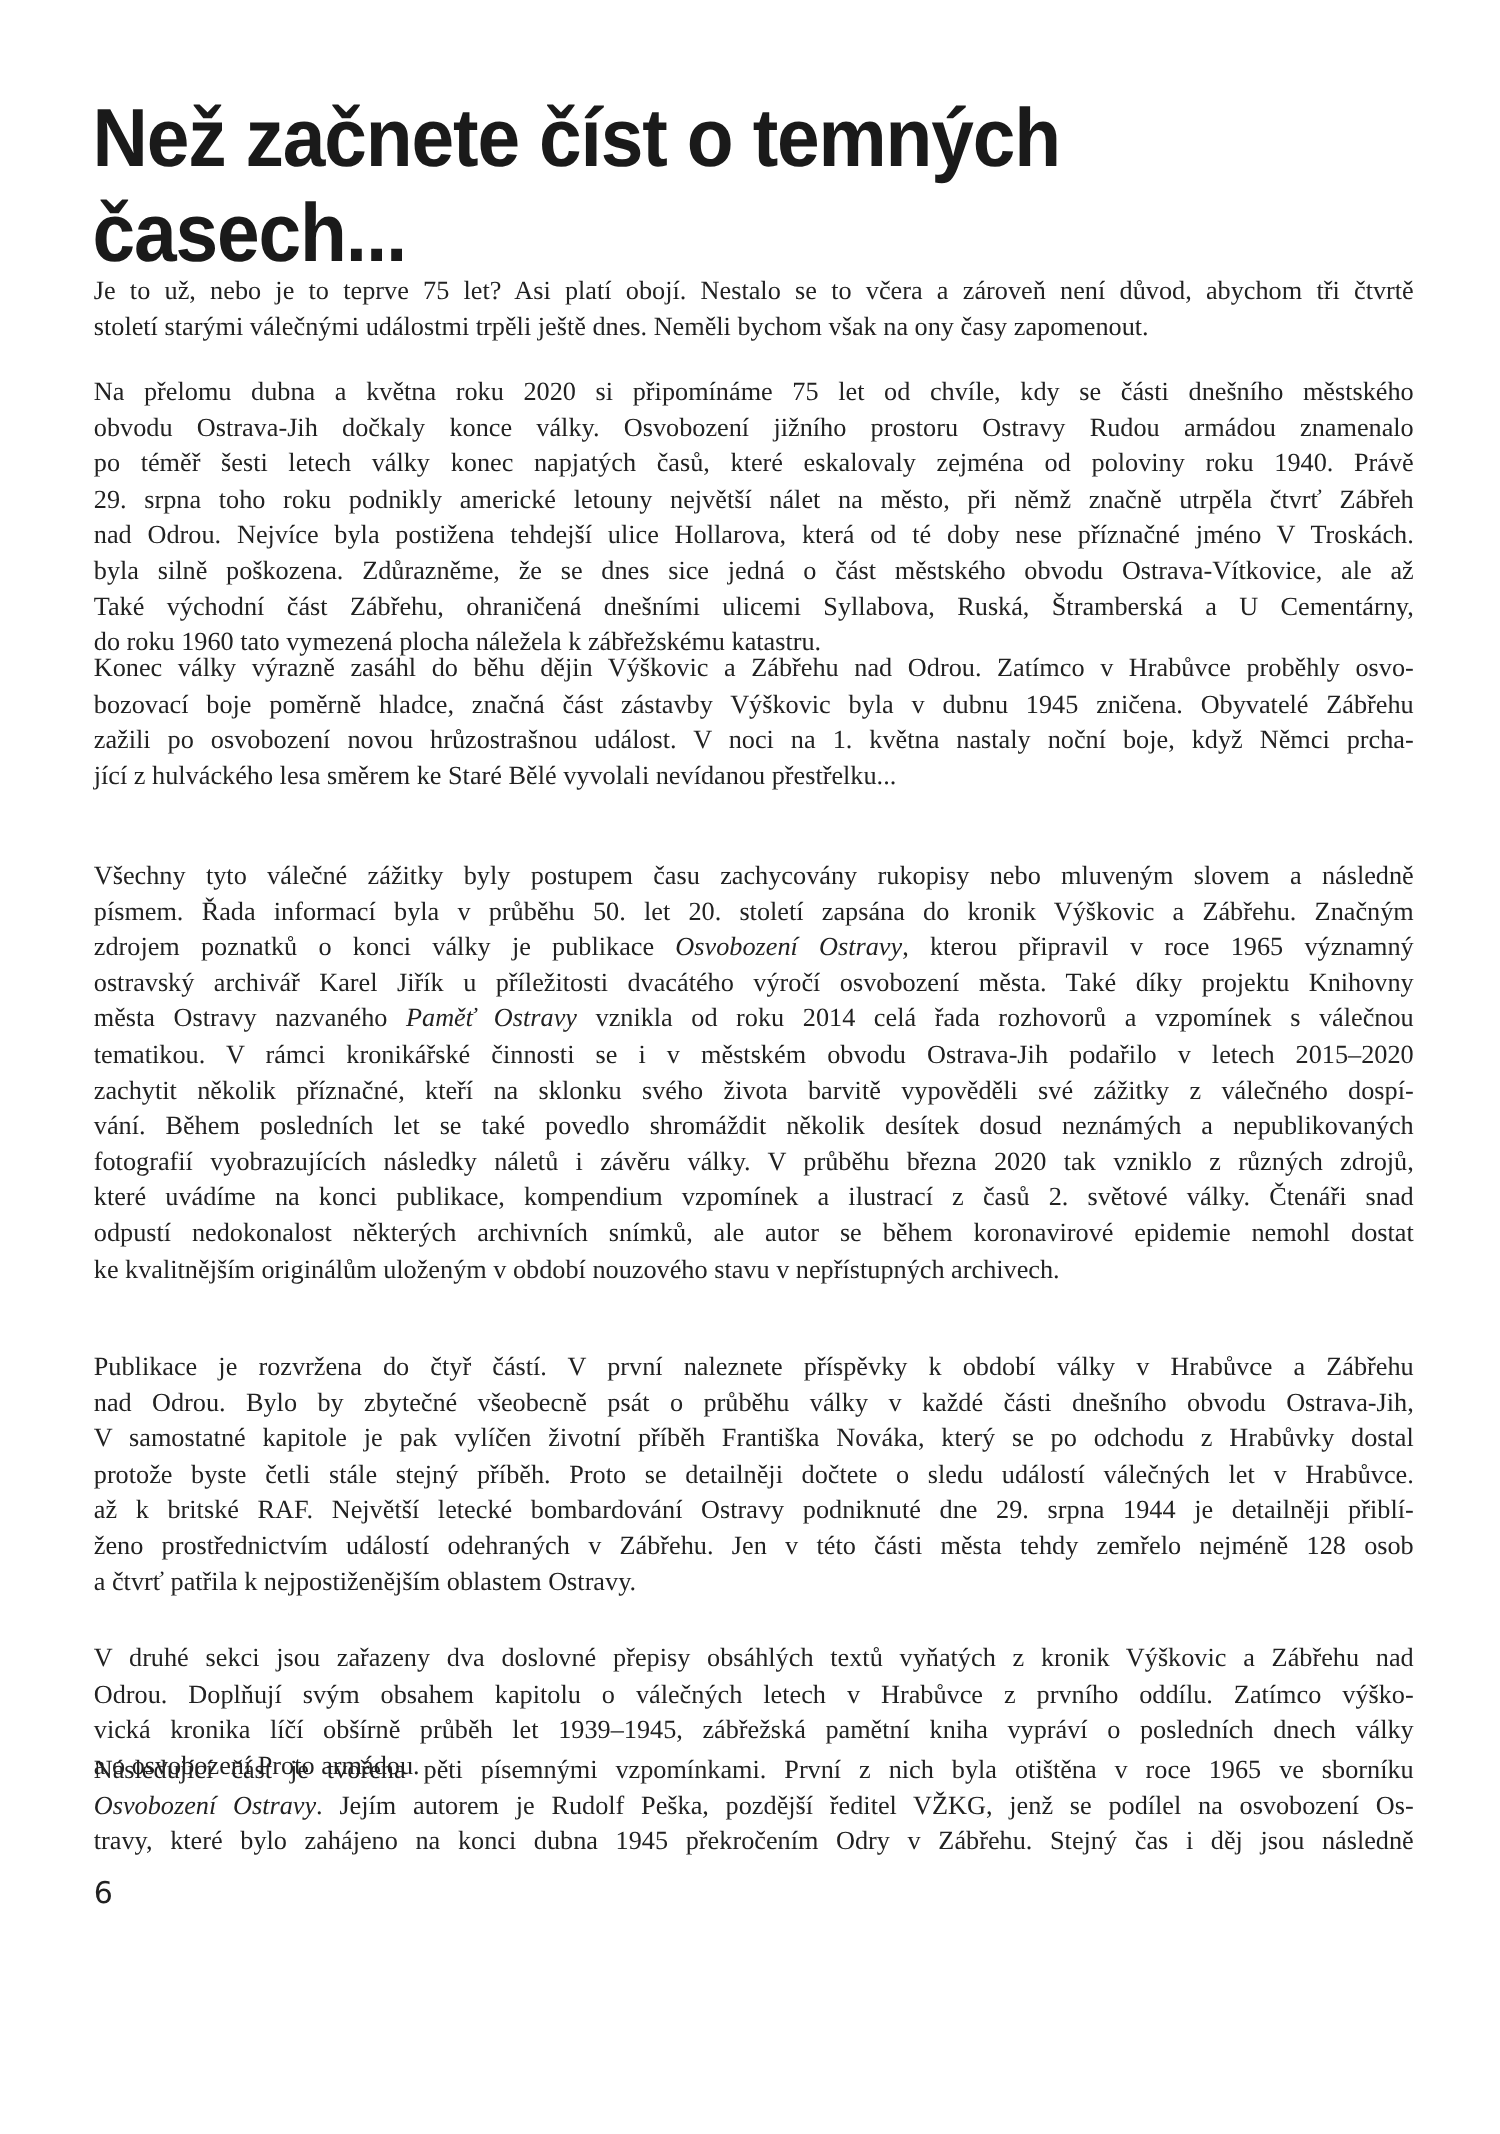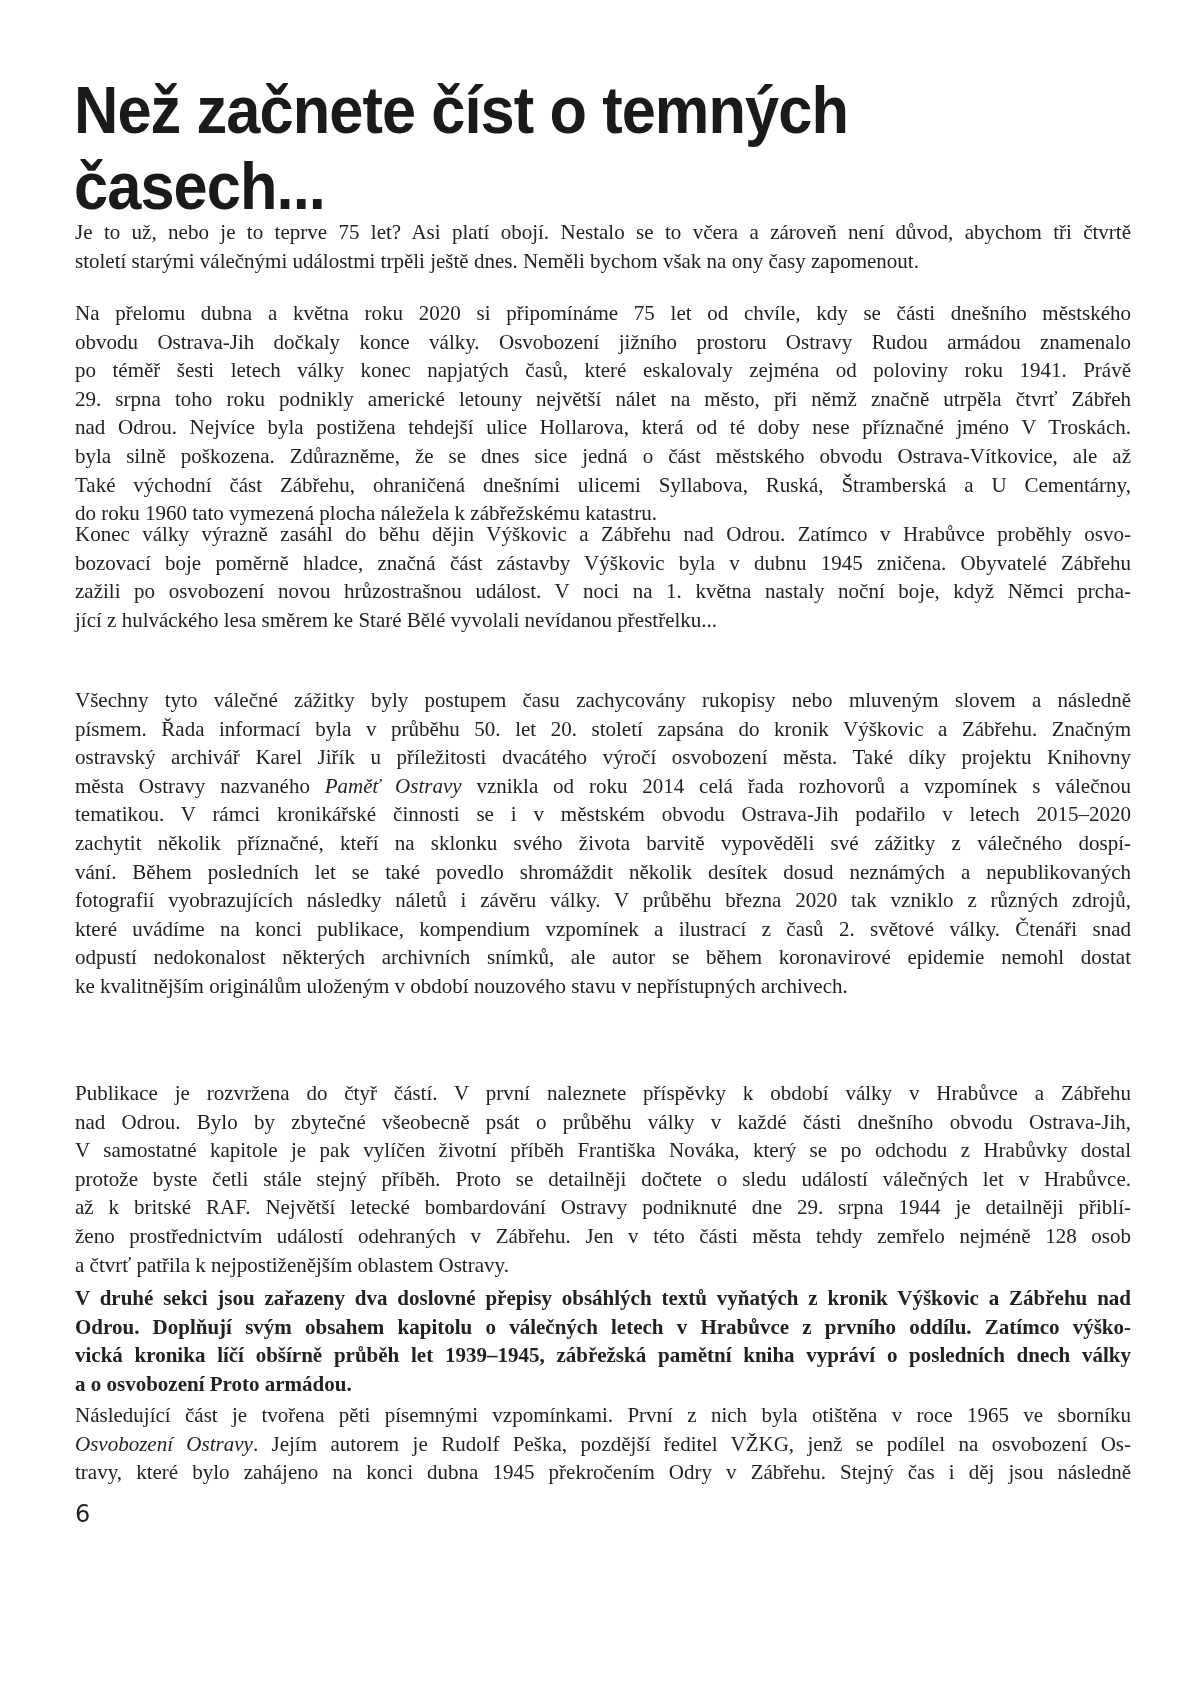--- a/index.html
+++ b/index.html
@@ -39,56 +39,57 @@
   </h1>
 
   <div class="body" style="top:0;">
     <div class="para" style="top:218px;">
         <span class="line">Je to už, nebo je to teprve 75 let? Asi platí obojí. Nestalo se to včera a zároveň není důvod, abychom tři čtvrtě</span>
         <span class="line last">století starými válečnými událostmi trpěli ještě dnes. Neměli bychom však na ony časy zapomenout.</span>
       </div>
     <div class="para" style="top:299px;">
         <span class="line">Na přelomu dubna a května roku 2020 si připomínáme 75 let od chvíle, kdy se části dnešního městského</span>
         <span class="line">obvodu Ostrava-Jih dočkaly konce války. Osvobození jižního prostoru Ostravy Rudou armádou znamenalo</span>
-        <span class="line">po téměř šesti letech války konec napjatých časů, které eskalovaly zejména od poloviny roku 1941. Právě</span>
+        <span class="line">po téměř šesti letech války konec napjatých časů, které eskalovaly zejména od poloviny roku 1940. Právě</span>
         <span class="line">29. srpna toho roku podnikly americké letouny největší nálet na město, při němž značně utrpěla čtvrť Zábřeh</span>
         <span class="line">nad Odrou. Nejvíce byla postižena tehdejší ulice Hollarova, která od té doby nese příznačné jméno V Troskách.</span>
         <span class="line">byla silně poškozena. Zdůrazněme, že se dnes sice jedná o část městského obvodu Ostrava-Vítkovice, ale až</span>
         <span class="line">Také východní část Zábřehu, ohraničená dnešními ulicemi Syllabova, Ruská, Štramberská a U Cementárny,</span>
         <span class="line last">do roku 1960 tato vymezená plocha náležela k zábřežskému katastru.</span>
       </div>
     <div class="para" style="top:520px;">
         <span class="line">Konec války výrazně zasáhl do běhu dějin Výškovic a Zábřehu nad Odrou. Zatímco v Hrabůvce proběhly osvo-</span>
         <span class="line">bozovací boje poměrně hladce, značná část zástavby Výškovic byla v dubnu 1945 zničena. Obyvatelé Zábřehu</span>
         <span class="line">zažili po osvobození novou hrůzostrašnou událost. V noci na 1. května nastaly noční boje, když Němci prcha-</span>
         <span class="line last">jící z hulváckého lesa směrem ke Staré Bělé vyvolali nevídanou přestřelku...</span>
       </div>
     <div class="para" style="top:686px;">
         <span class="line">Všechny tyto válečné zážitky byly postupem času zachycovány rukopisy nebo mluveným slovem a následně</span>
         <span class="line">písmem. Řada informací byla v průběhu 50. let 20. století zapsána do kronik Výškovic a Zábřehu. Značným</span>
+        <span class="line">zdrojem poznatků o konci války je publikace <span class="it">Osvobození Ostravy</span>, kterou připravil v roce 1965 významný</span>
         <span class="line">ostravský archivář Karel Jiřík u příležitosti dvacátého výročí osvobození města. Také díky projektu Knihovny</span>
         <span class="line">města Ostravy nazvaného <span class="it">Paměť Ostravy</span> vznikla od roku 2014 celá řada rozhovorů a vzpomínek s válečnou</span>
         <span class="line">tematikou. V rámci kronikářské činnosti se i v městském obvodu Ostrava-Jih podařilo v letech 2015–2020</span>
         <span class="line">zachytit několik příznačné, kteří na sklonku svého života barvitě vypověděli své zážitky z válečného dospí-</span>
         <span class="line">vání. Během posledních let se také povedlo shromáždit několik desítek dosud neznámých a nepublikovaných</span>
         <span class="line">fotografií vyobrazujících následky náletů i závěru války. V průběhu března 2020 tak vzniklo z různých zdrojů,</span>
         <span class="line">které uvádíme na konci publikace, kompendium vzpomínek a ilustrací z časů 2. světové války. Čtenáři snad</span>
         <span class="line">odpustí nedokonalost některých archivních snímků, ale autor se během koronavirové epidemie nemohl dostat</span>
         <span class="line last">ke kvalitnějším originálům uloženým v období nouzového stavu v nepřístupných archivech.</span>
       </div>
     <div class="para" style="top:1079px;">
         <span class="line">Publikace je rozvržena do čtyř částí. V první naleznete příspěvky k období války v Hrabůvce a Zábřehu</span>
         <span class="line">nad Odrou. Bylo by zbytečné všeobecně psát o průběhu války v každé části dnešního obvodu Ostrava-Jih,</span>
         <span class="line">V samostatné kapitole je pak vylíčen životní příběh Františka Nováka, který se po odchodu z Hrabůvky dostal</span>
         <span class="line">protože byste četli stále stejný příběh. Proto se detailněji dočtete o sledu událostí válečných let v Hrabůvce.</span>
         <span class="line">až k britské RAF. Největší letecké bombardování Ostravy podniknuté dne 29. srpna 1944 je detailněji přiblí-</span>
         <span class="line">ženo prostřednictvím událostí odehraných v Zábřehu. Jen v této části města tehdy zemřelo nejméně 128 osob</span>
         <span class="line last">a čtvrť patřila k nejpostiženějším oblastem Ostravy.</span>
       </div>
-    <div class="para" style="top:1284px;font-weight:bold;">
+    <div class="para" style="top:1312px;">
         <span class="line">V druhé sekci jsou zařazeny dva doslovné přepisy obsáhlých textů vyňatých z kronik Výškovic a Zábřehu nad</span>
         <span class="line">Odrou. Doplňují svým obsahem kapitolu o válečných letech v Hrabůvce z prvního oddílu. Zatímco výško-</span>
         <span class="line">vická kronika líčí obšírně průběh let 1939–1945, zábřežská pamětní kniha vypráví o posledních dnech války</span>
         <span class="line last">a o osvobození Proto armádou.</span>
       </div>
     <div class="para" style="top:1401px;">
         <span class="line">Následující část je tvořena pěti písemnými vzpomínkami. První z nich byla otištěna v roce 1965 ve sborníku</span>
         <span class="line"><span class="it">Osvobození Ostravy</span>. Jejím autorem je Rudolf Peška, pozdější ředitel VŽKG, jenž se podílel na osvobození Os-</span>
         <span class="line">travy, které bylo zahájeno na konci dubna 1945 překročením Odry v Zábřehu. Stejný čas i děj jsou následně</span>
       </div>

